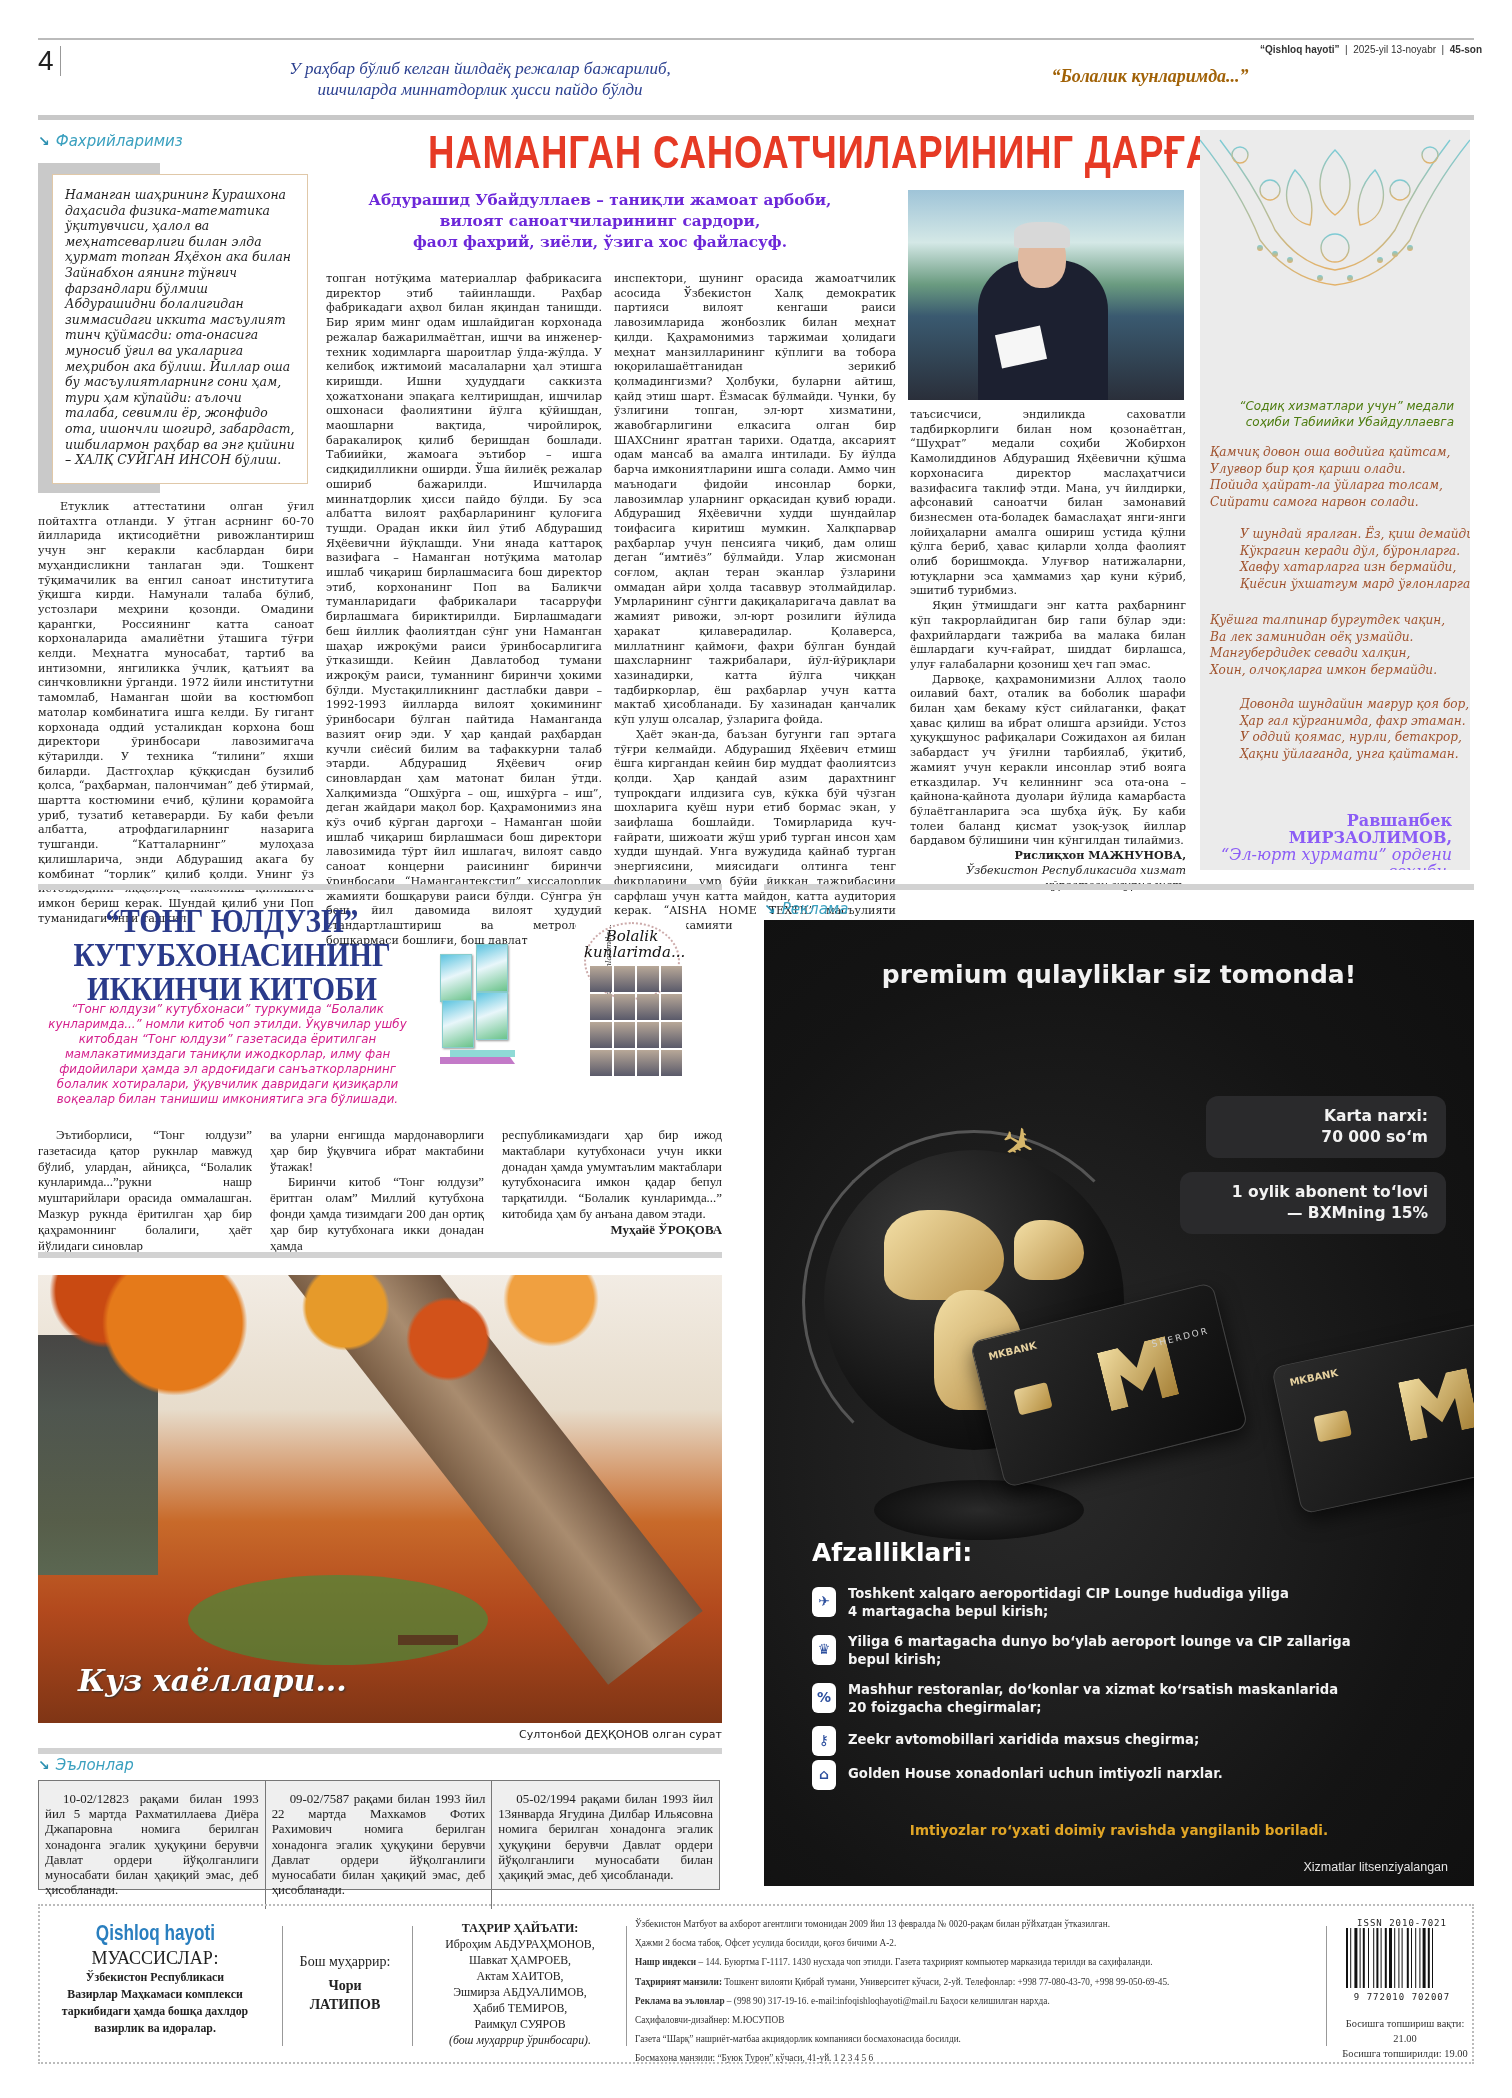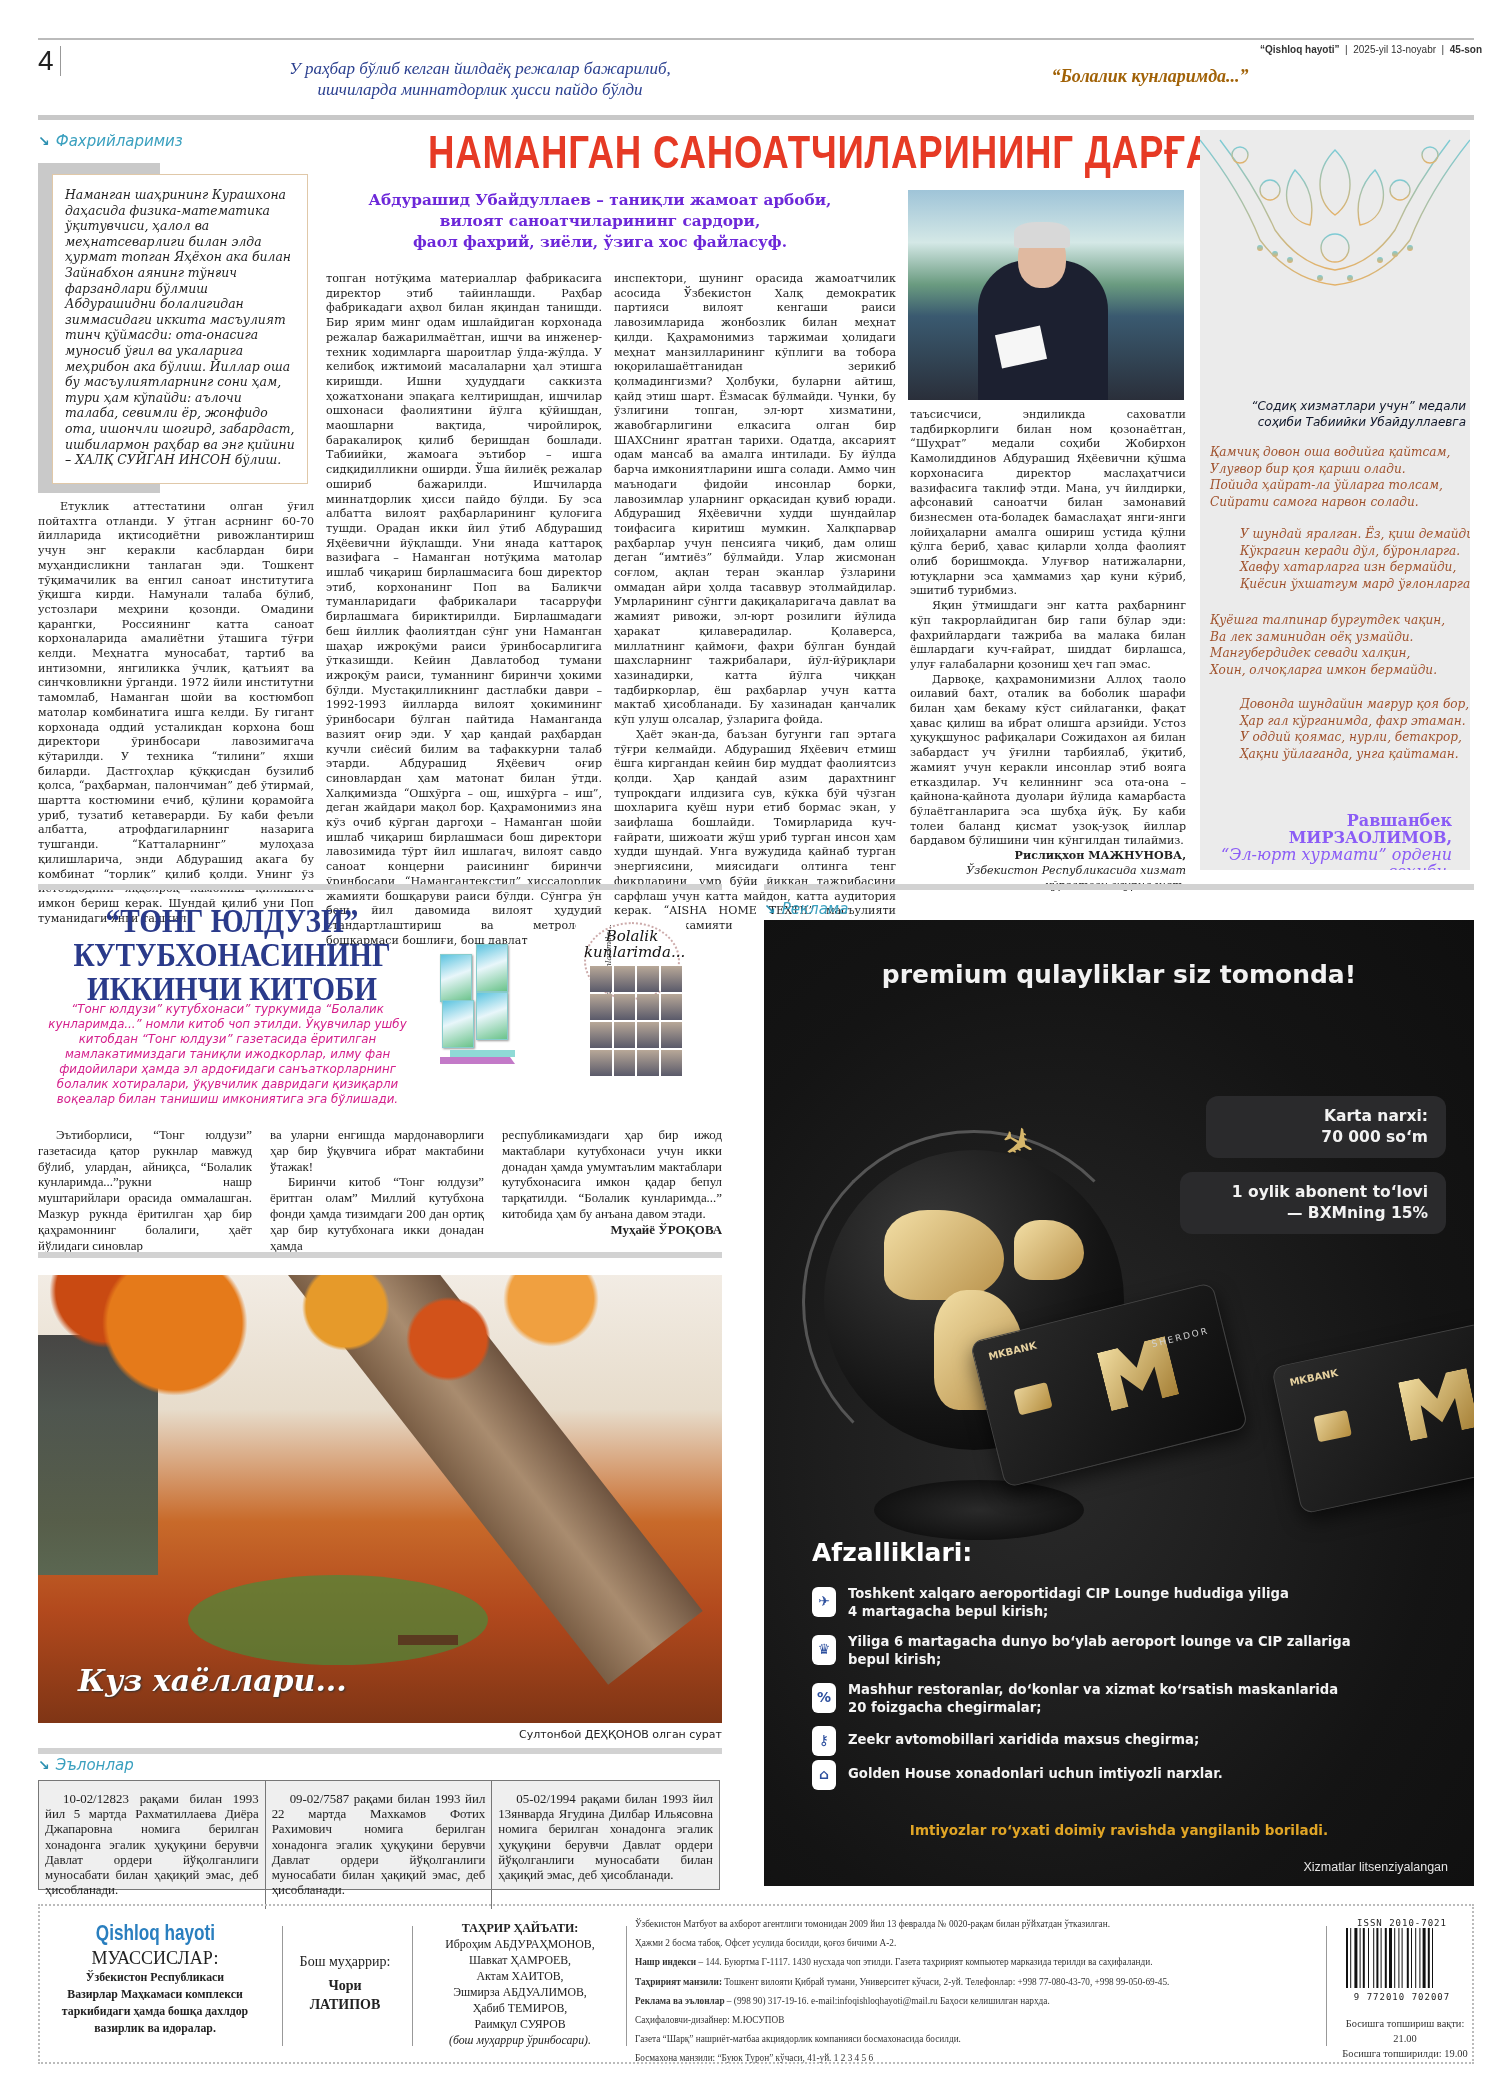--- a/index.html
+++ b/index.html
@@ -22,21 +22,21 @@
 .main-title{left:340px;top:124px;width:800px;text-align:center;font-family:"Liberation Sans",sans-serif;font-weight:bold;font-size:47px;letter-spacing:1px;color:#e63a25;transform:scaleX(0.78);transform-origin:center top;white-space:nowrap}
 .subtitle{left:330px;top:190px;width:540px;text-align:center;font-family:"DejaVu Serif",serif;font-weight:bold;color:#6d28d9;font-size:15.3px;line-height:21px}
 .portrait{left:908px;top:190px;width:276px;height:210px;background:linear-gradient(180deg,#9fc4d8 0%,#d4e8e6 25%,#6a9b80 45%,#3a5a70 60%,#2a2f3a 100%);overflow:hidden}
 .portrait .figure{position:absolute;left:70px;top:70px;width:130px;height:140px;background:#1c2030;border-radius:50px 50px 0 0}
 .portrait .head{position:absolute;left:110px;top:40px;width:48px;height:58px;background:#e0b9a0;border-radius:45%}
 .portrait .hair{position:absolute;left:106px;top:32px;width:56px;height:26px;background:#d8d8d8;border-radius:40% 40% 10% 10%}
 .portrait .paper{position:absolute;left:90px;top:140px;width:46px;height:34px;background:#f6f6f6;transform:rotate(-12deg)}
 .poem-panel{left:1200px;top:130px;width:270px;height:740px;background:#ebebeb;overflow:hidden}
 .mandala{position:absolute;left:0;top:0;width:270px;height:160px}
 .poem-title{position:absolute;left:0;top:178px;width:270px;text-align:center;font-family:"DejaVu Sans",sans-serif;font-weight:bold;font-size:19.5px;line-height:24px;color:#a85f30}
-.poem-dedication{position:absolute;right:4px;top:268px;width:250px;text-align:right;font-family:"DejaVu Sans",sans-serif;font-style:italic;font-size:12px;line-height:16px;color:#0f172a}
+.poem-dedication{position:absolute;right:16px;top:268px;width:250px;text-align:right;font-family:"DejaVu Sans",sans-serif;font-style:italic;font-size:12px;line-height:16px;color:#4d7c0f}
 .stanza{position:absolute;font-family:"DejaVu Serif",serif;font-style:italic;font-size:12.1px;line-height:16.5px;color:#a0522d;white-space:nowrap}
 .poem-author{position:absolute;right:18px;top:682px;text-align:right;font-family:"DejaVu Serif",serif;font-size:16px;line-height:17px;color:#8b5cf6}
 .poem-author b{font-weight:bold}
 .divider-band{position:absolute;height:6px;background:#d2d2d2}
 .tong-title{left:40px;top:904px;width:384px;text-align:center;font-family:"Liberation Serif",serif;font-weight:bold;font-size:34px;line-height:34px;color:#2a3a8a;transform:scaleX(0.86);transform-origin:center top}
 .tong-lead{left:40px;top:1002px;width:375px;text-align:center;font-family:"DejaVu Sans",sans-serif;font-style:italic;font-size:11.8px;line-height:15px;color:#d4208c}
 .books-img{left:440px;top:944px;width:70px;height:105px}
 .book{position:absolute;width:32px;height:48px;background:linear-gradient(160deg,#5dc4e0,#e8f6fa 45%,#6ac38a);border:1px solid #8cc;box-shadow:1px 1px 2px #999}
 .book-stand{position:absolute;left:440px;top:1050px;width:75px;height:14px}
 .bolalik-cover{left:576px;top:922px;width:110px;height:180px;background:#fff}

